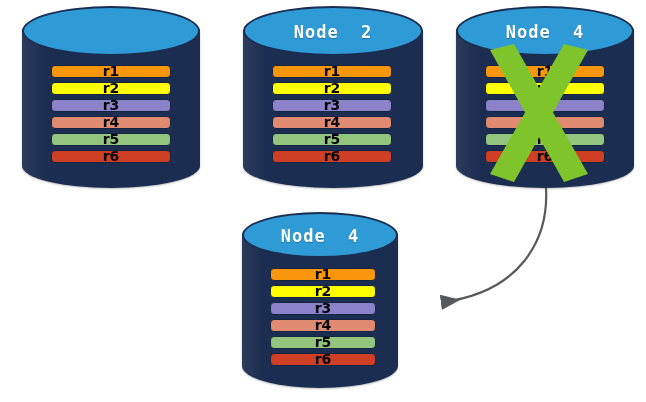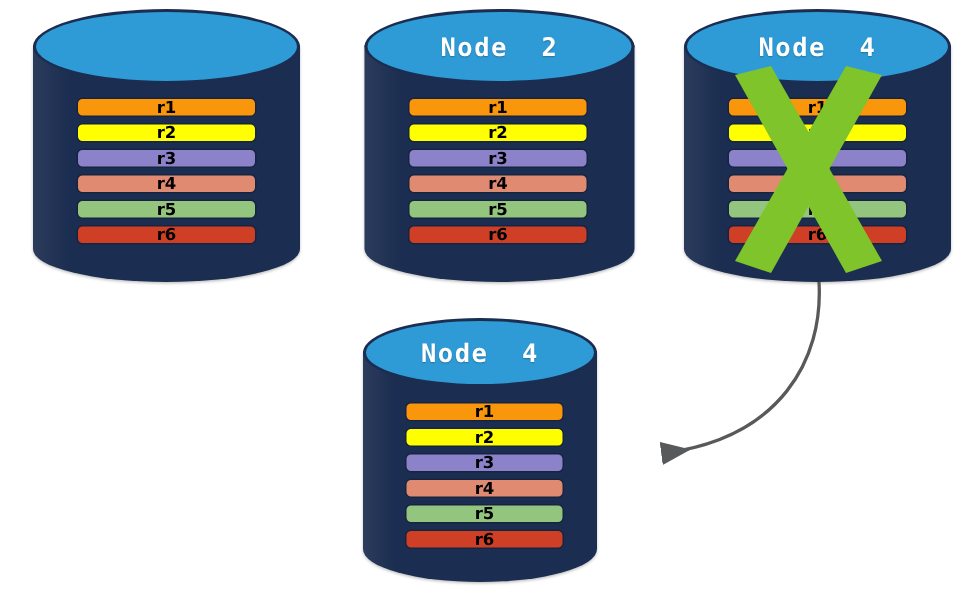--- a/index.html
+++ b/index.html
@@ -80,21 +80,21 @@
     flex-direction: column;
   }
   .row-bar {
     height: 13px;
     margin-bottom: 4px;
     border-radius: 4px;
     border: 1px solid #16253f;
     box-sizing: border-box;
     color: #000000;
     font-weight: bold;
-    font-size: 11px;
+    font-size: 14px;
     font-family: "DejaVu Sans", sans-serif;
     text-align: center;
     line-height: 11px;
   }
   .row-bar:last-child { margin-bottom: 11px; }
 
   
   .x-mark {
     position: absolute;
     pointer-events: none;

